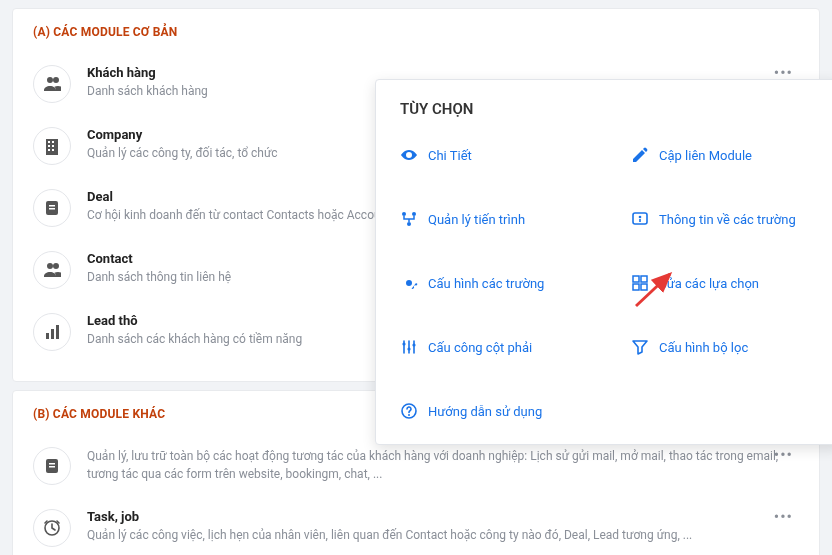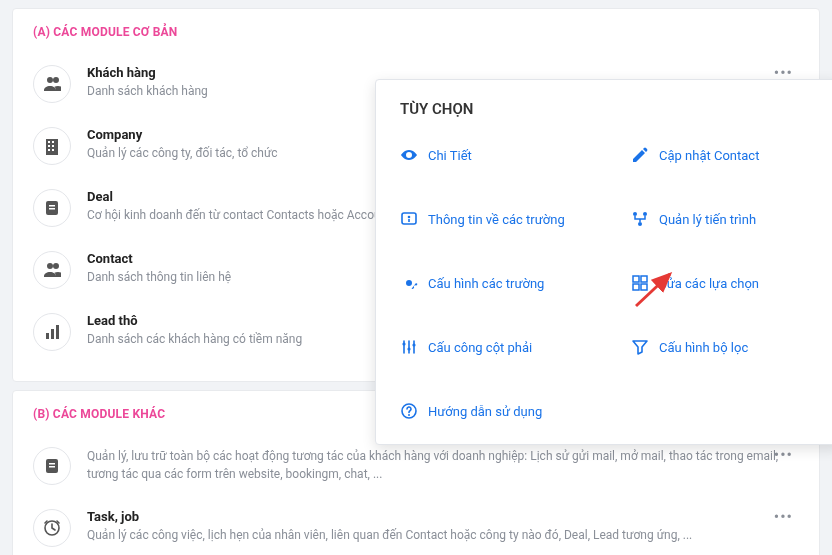--- a/index.html
+++ b/index.html
@@ -1,18 +1,18 @@
 <!DOCTYPE html>
 <html><head>
 <meta charset="utf-8">
 <style>
   * { box-sizing: border-box; margin: 0; padding: 0; }
   body { font-family: -apple-system, BlinkMacSystemFont, "Segoe UI", Roboto, Arial, sans-serif; background: #f1f3f6; font-size: 13px; color: #333; width: 832px; }
   .card { background: #fff; border: 1px solid #e8eaed; border-radius: 4px; margin: 8px 12px; padding: 16px 20px; position: relative; }
-  .section-title { font-weight: 700; font-size: 12px; color: #ec4899; margin-bottom: 16px; letter-spacing: .2px; }
+  .section-title { font-weight: 700; font-size: 12px; color: #c2410c; margin-bottom: 16px; letter-spacing: .2px; }
   .module-row { display: flex; align-items: flex-start; padding: 10px 0 14px 0; position: relative; }
   .module-icon { width: 38px; height: 38px; border: 1px solid #e4e6ea; border-radius: 50%; display: flex; align-items: center; justify-content: center; flex-shrink: 0; margin-right: 16px; color: #555; }
   .module-icon svg { width: 18px; height: 18px; }
   .module-content { flex: 1; min-width: 0; }
   .module-title { font-weight: 700; font-size: 13px; color: #222; margin-bottom: 2px; }
   .module-desc { font-size: 12px; color: #8a8f98; line-height: 1.5; }
   .more-btn { position: absolute; right: 0; top: 6px; color: #8a8f98; font-size: 16px; padding: 2px 6px; cursor: pointer; letter-spacing: 1px; }
   .popover { position: absolute; top: 70px; left: 362px; width: 466px; background: #fff; border: 1px solid #e2e5ea; box-shadow: 0 4px 14px rgba(0,0,0,0.12); border-radius: 4px; padding: 20px 24px 24px 24px; z-index: 10; }
   .popover-title { font-size: 15px; font-weight: 600; color: #333; margin-bottom: 28px; }
   .options-grid { display: grid; grid-template-columns: 1fr 1fr; row-gap: 14px; column-gap: 10px; gap: 46px; }
@@ -156,33 +156,33 @@
         <div class="opt">
           <span class="oic"><svg viewBox="0 0 18 18">
               <use href="#i-eye"></use>
             </svg></span>
           <span>Chi Tiết</span>
         </div>
         <div class="opt">
           <span class="oic"><svg viewBox="0 0 18 18">
               <use href="#i-pencil"></use>
             </svg></span>
-          <span>Cập nhật Contact</span>
+          <span>Cập liên Module</span>
+        </div>
+        <div class="opt">
+          <span class="oic"><svg viewBox="0 0 18 18">
+              <use href="#i-flow"></use>
+            </svg></span>
+          <span>Quản lý tiến trình</span>
         </div>
         <div class="opt">
           <span class="oic"><svg viewBox="0 0 18 18">
               <use href="#i-info"></use>
             </svg></span>
           <span>Thông tin về các trường</span>
-        </div>
-        <div class="opt">
-          <span class="oic"><svg viewBox="0 0 18 18">
-              <use href="#i-flow"></use>
-            </svg></span>
-          <span>Quản lý tiến trình</span>
         </div>
         <div class="opt">
           <span class="oic"><svg viewBox="0 0 18 18">
               <use href="#i-gear"></use>
             </svg></span>
           <span>Cấu hình các trường</span>
         </div>
         <div class="opt">
           <span class="oic"><svg viewBox="0 0 18 18">
               <use href="#i-grid"></use>

